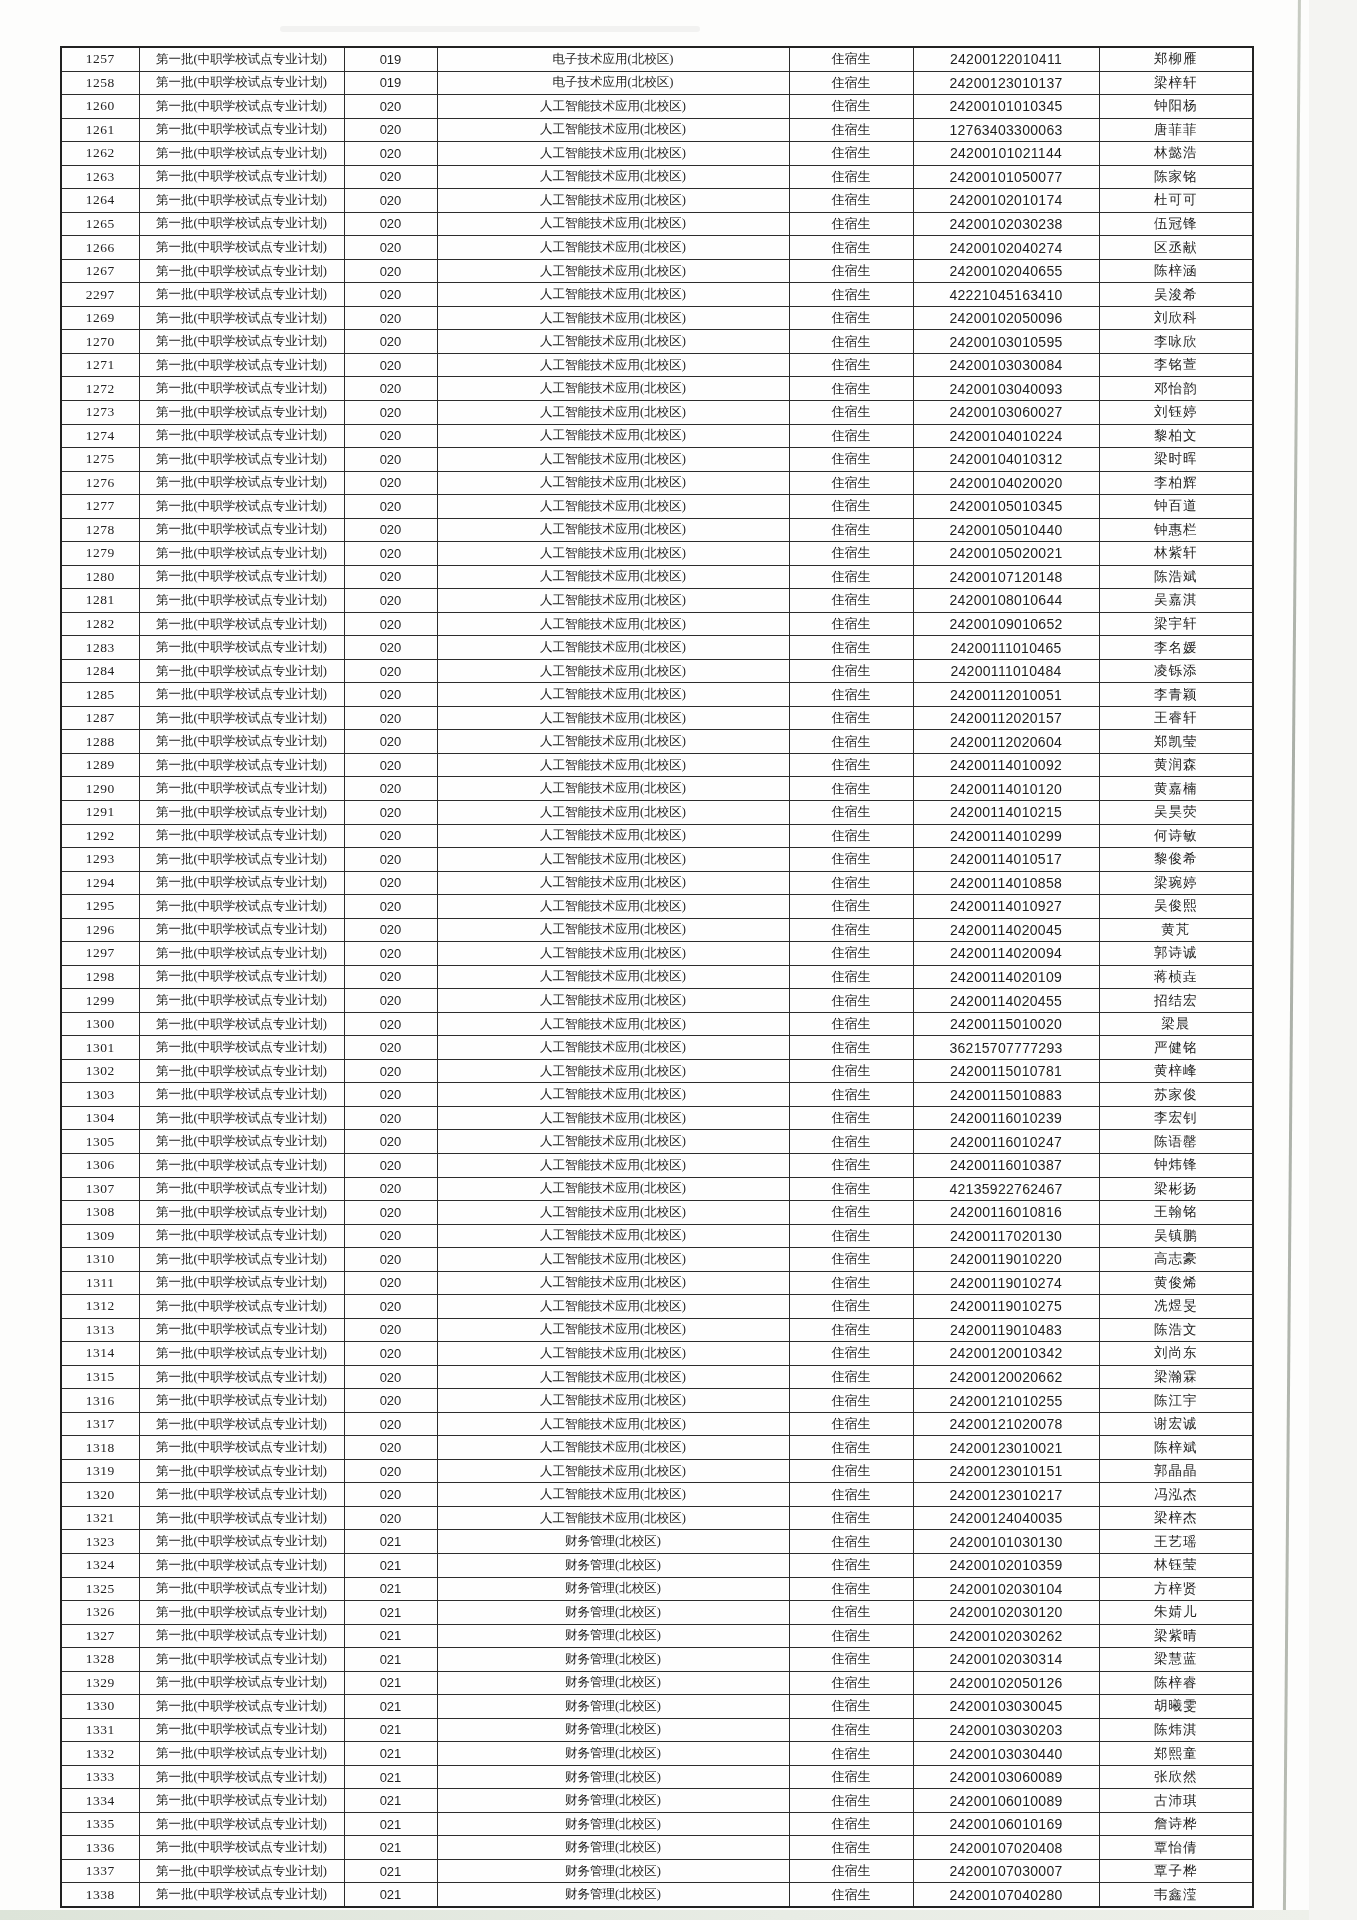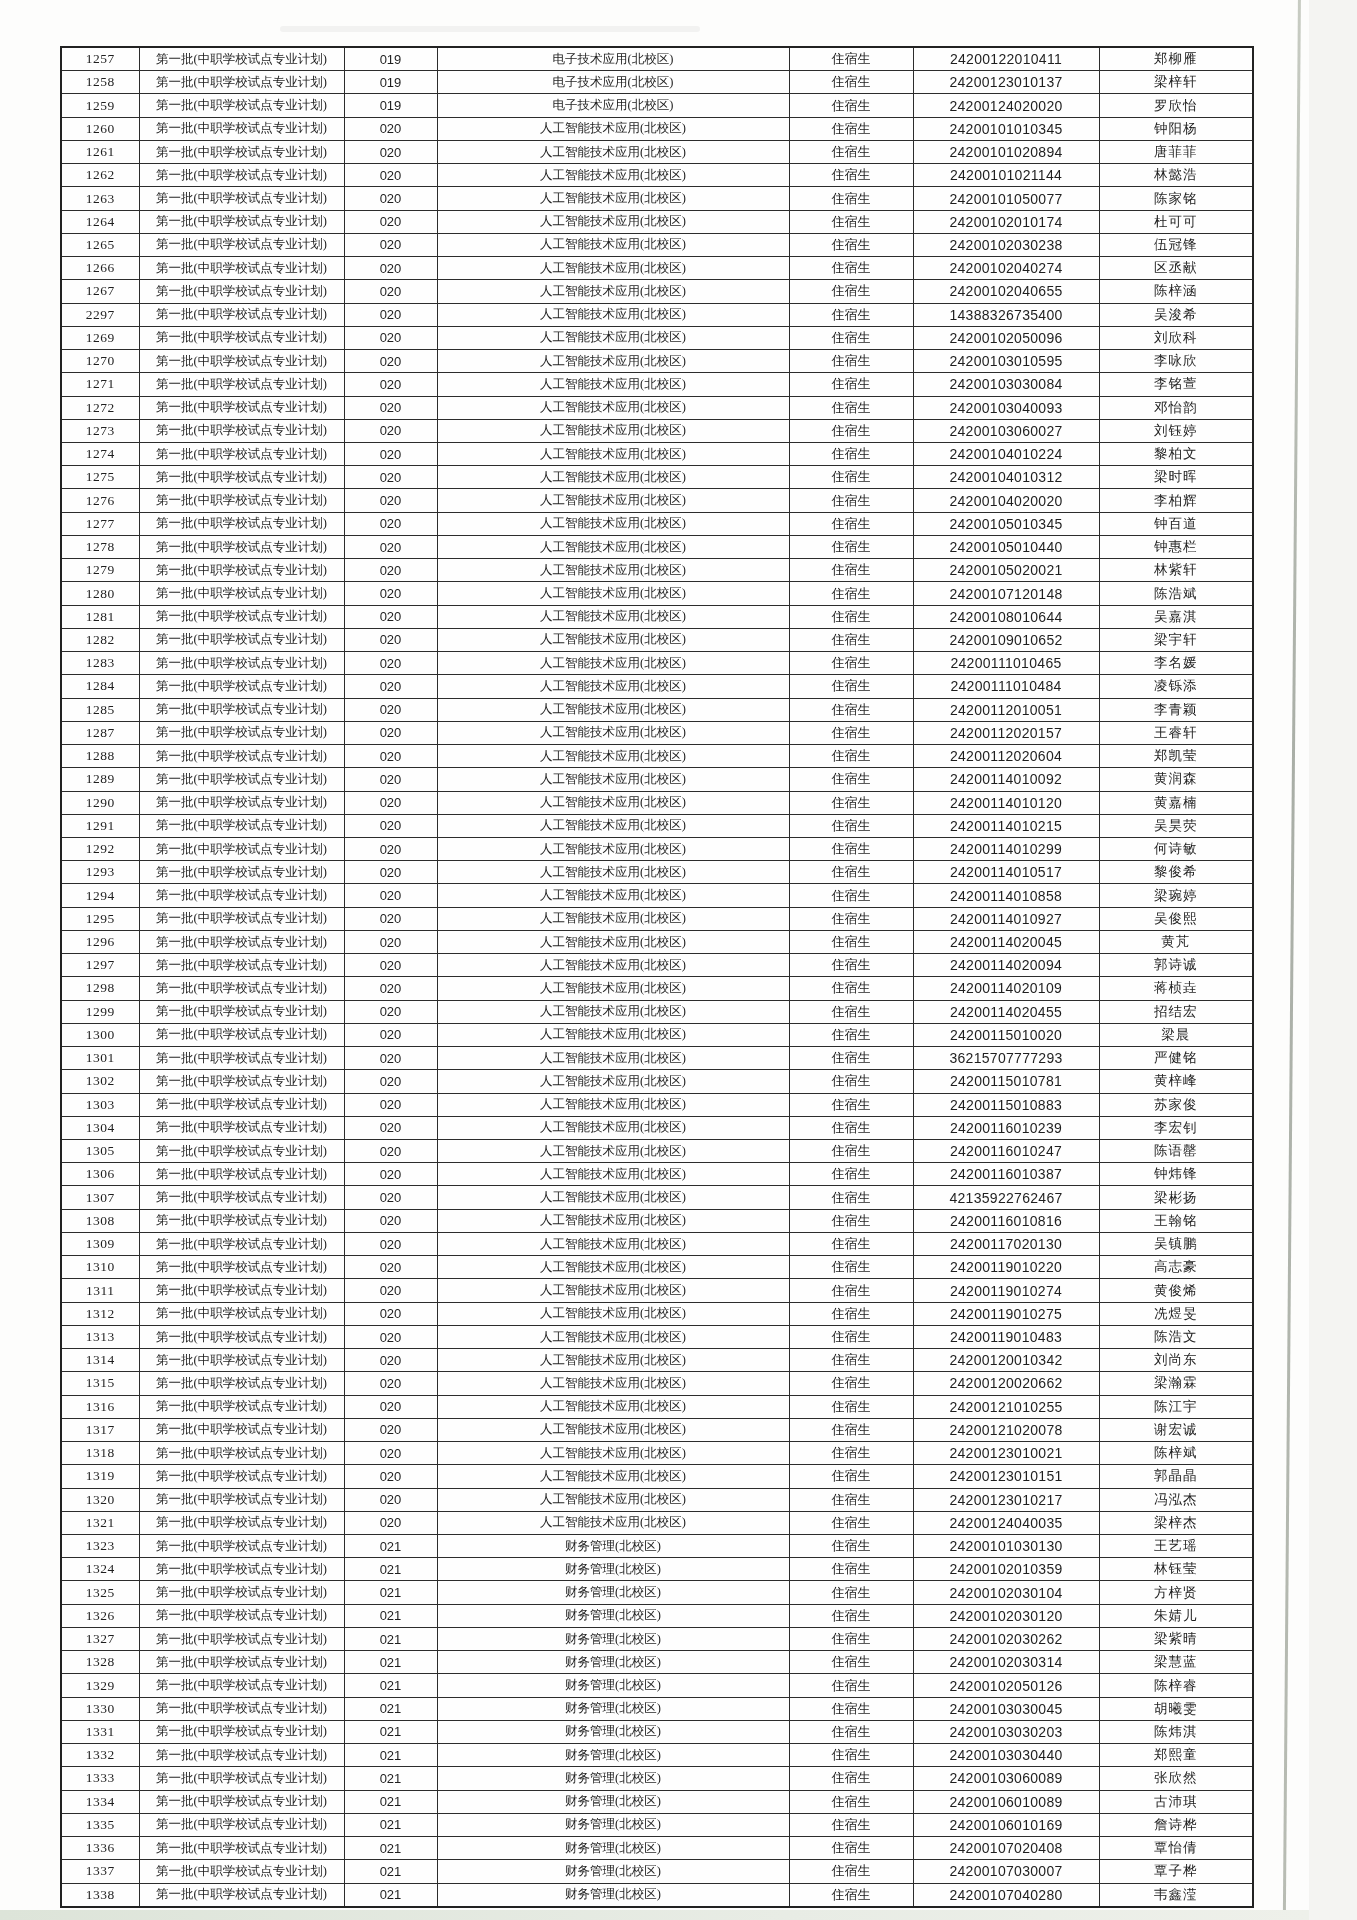--- a/index.html
+++ b/index.html
@@ -144,44 +144,35 @@
         <tr>
           <td class="cell-seq">1258</td>
           <td class="cell-batch">第一批(中职学校试点专业计划)</td>
           <td class="cell-code">019</td>
           <td class="cell-major">电子技术应用(北校区)</td>
           <td class="cell-type">住宿生</td>
           <td class="cell-exam">24200123010137</td>
           <td class="cell-name">梁梓轩</td>
         </tr>
         <tr>
-          <td class="cell-seq">1259</td>
-          <td class="cell-batch">第一批(中职学校试点专业计划)</td>
-          <td class="cell-code">019</td>
-          <td class="cell-major">电子技术应用(北校区)</td>
-          <td class="cell-type">住宿生</td>
-          <td class="cell-exam">24200124020020</td>
-          <td class="cell-name">罗欣怡</td>
-        </tr>
-        <tr>
           <td class="cell-seq">1260</td>
           <td class="cell-batch">第一批(中职学校试点专业计划)</td>
           <td class="cell-code">020</td>
           <td class="cell-major">人工智能技术应用(北校区)</td>
           <td class="cell-type">住宿生</td>
           <td class="cell-exam">24200101010345</td>
           <td class="cell-name">钟阳杨</td>
         </tr>
         <tr>
           <td class="cell-seq">1261</td>
           <td class="cell-batch">第一批(中职学校试点专业计划)</td>
           <td class="cell-code">020</td>
           <td class="cell-major">人工智能技术应用(北校区)</td>
           <td class="cell-type">住宿生</td>
-          <td class="cell-exam">24200101020894</td>
+          <td class="cell-exam">12763403300063</td>
           <td class="cell-name">唐菲菲</td>
         </tr>
         <tr>
           <td class="cell-seq">1262</td>
           <td class="cell-batch">第一批(中职学校试点专业计划)</td>
           <td class="cell-code">020</td>
           <td class="cell-major">人工智能技术应用(北校区)</td>
           <td class="cell-type">住宿生</td>
           <td class="cell-exam">24200101021144</td>
           <td class="cell-name">林懿浩</td>
@@ -230,21 +221,21 @@
           <td class="cell-type">住宿生</td>
           <td class="cell-exam">24200102040655</td>
           <td class="cell-name">陈梓涵</td>
         </tr>
         <tr>
           <td class="cell-seq">2297</td>
           <td class="cell-batch">第一批(中职学校试点专业计划)</td>
           <td class="cell-code">020</td>
           <td class="cell-major">人工智能技术应用(北校区)</td>
           <td class="cell-type">住宿生</td>
-          <td class="cell-exam">14388326735400</td>
+          <td class="cell-exam">42221045163410</td>
           <td class="cell-name">吴浚希</td>
         </tr>
         <tr>
           <td class="cell-seq">1269</td>
           <td class="cell-batch">第一批(中职学校试点专业计划)</td>
           <td class="cell-code">020</td>
           <td class="cell-major">人工智能技术应用(北校区)</td>
           <td class="cell-type">住宿生</td>
           <td class="cell-exam">24200102050096</td>
           <td class="cell-name">刘欣科</td>

